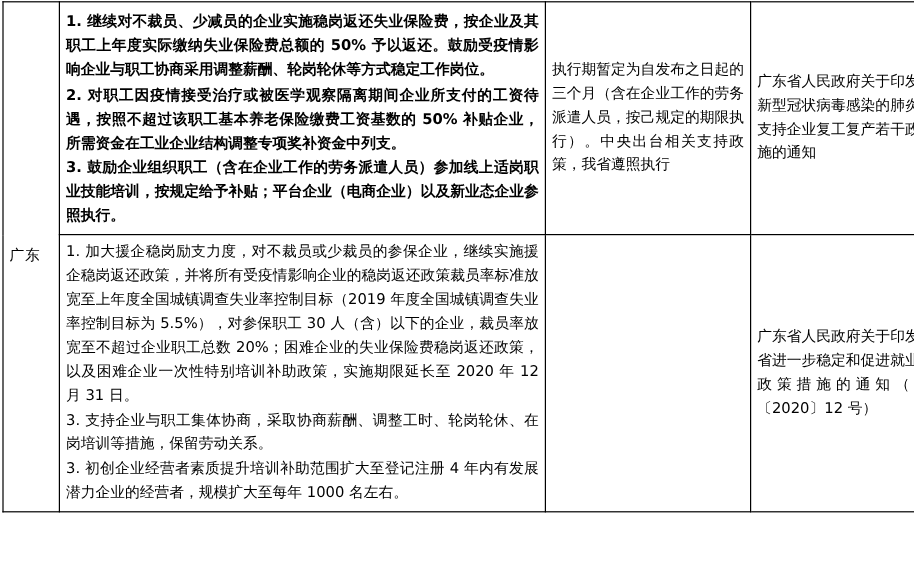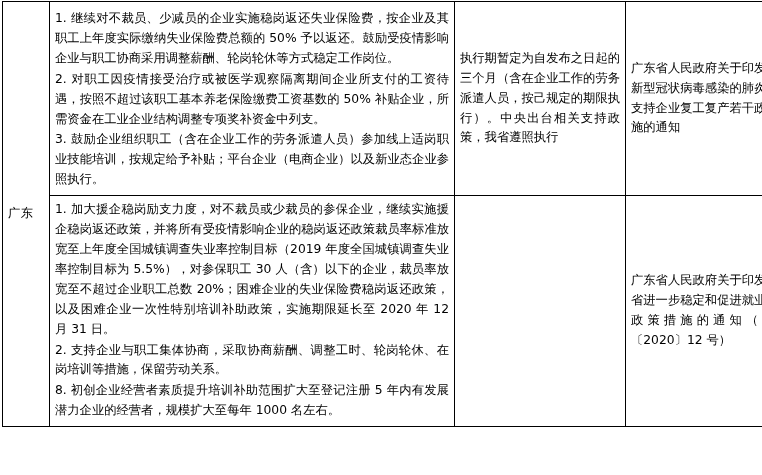--- a/index.html
+++ b/index.html
@@ -56,20 +56,21 @@
   }
   .para {
     margin: 0 0 1px 0;
     text-indent: 0;
   }
   .para + .para {
     margin-top: 1px;
   }
   .row-top td.measure-cell {
     padding-top: 7px;
+    font-weight: bold;
   }
   
   .cell-inner {
     display: block;
   }
 </style>
 </head>
 <body>
 
 <div class="page">
@@ -85,22 +86,22 @@
         <td class="period-cell">
           <span class="cell-inner">执行期暂定为自发布之日起的三个月（含在企业工作的劳务派遣人员，按己规定的期限执行）。中央出台相关支持政策，我省遵照执行</span>
         </td>
         <td class="doc-cell">
           <span class="cell-inner">广东省人民政府关于印发应对新型冠状病毒感染的肺炎疫情支持企业复工复产若干政策措施的通知</span>
         </td>
       </tr>
       <tr>
         <td class="measure-cell">
           <p class="para">1. 加大援企稳岗励支力度，对不裁员或少裁员的参保企业，继续实施援企稳岗返还政策，并将所有受疫情影响企业的稳岗返还政策裁员率标准放宽至上年度全国城镇调查失业率控制目标（2019 年度全国城镇调查失业率控制目标为 5.5%），对参保职工 30 人（含）以下的企业，裁员率放宽至不超过企业职工总数 20%；困难企业的失业保险费稳岗返还政策，以及困难企业一次性特别培训补助政策，实施期限延长至 2020 年 12 月 31 日。</p>
-          <p class="para">2. 支持企业与职工集体协商，采取协商薪酬、调整工时、轮岗轮休、在岗培训等措施，保留劳动关系。</p>
-          <p class="para">8. 初创企业经营者素质提升培训补助范围扩大至登记注册 5 年内有发展潜力企业的经营者，规模扩大至每年 1000 名左右。</p>
+          <p class="para">3. 支持企业与职工集体协商，采取协商薪酬、调整工时、轮岗轮休、在岗培训等措施，保留劳动关系。</p>
+          <p class="para">3. 初创企业经营者素质提升培训补助范围扩大至登记注册 4 年内有发展潜力企业的经营者，规模扩大至每年 1000 名左右。</p>
         </td>
         <td class="period-cell">
           <span class="cell-inner"></span>
         </td>
         <td class="doc-cell">
           <span class="cell-inner">广东省人民政府关于印发广东省进一步稳定和促进就业若干政策措施的通知（粤府〔2020〕12 号）</span>
         </td>
       </tr>
     </tbody>
   </table>

